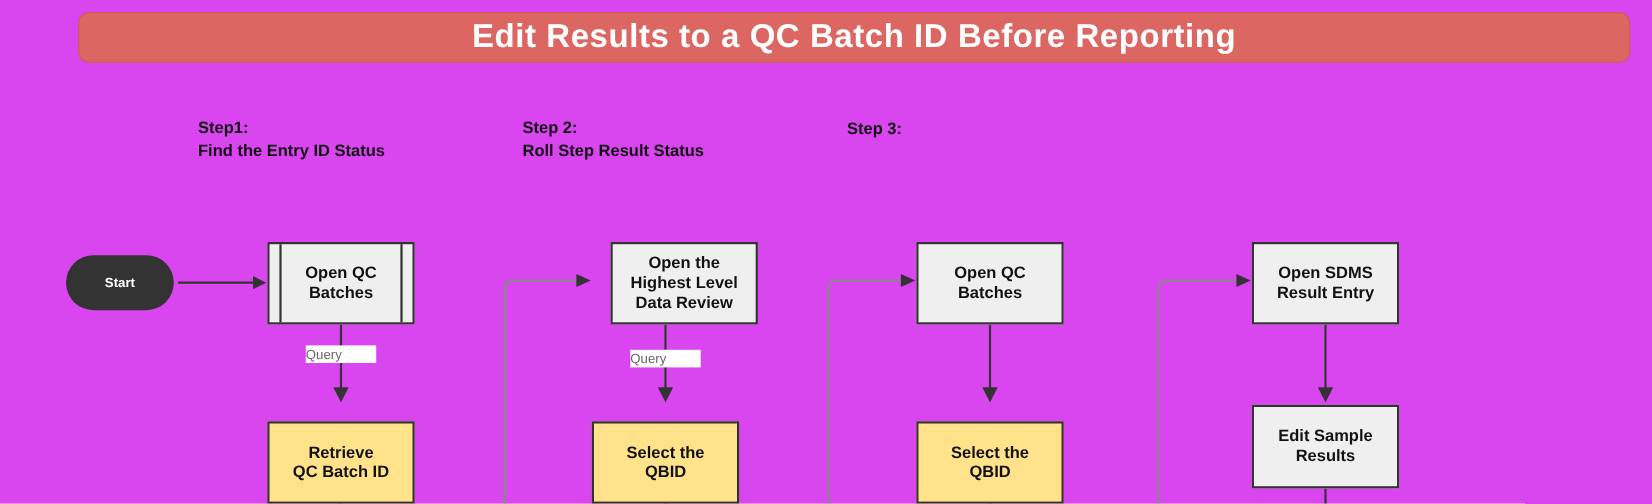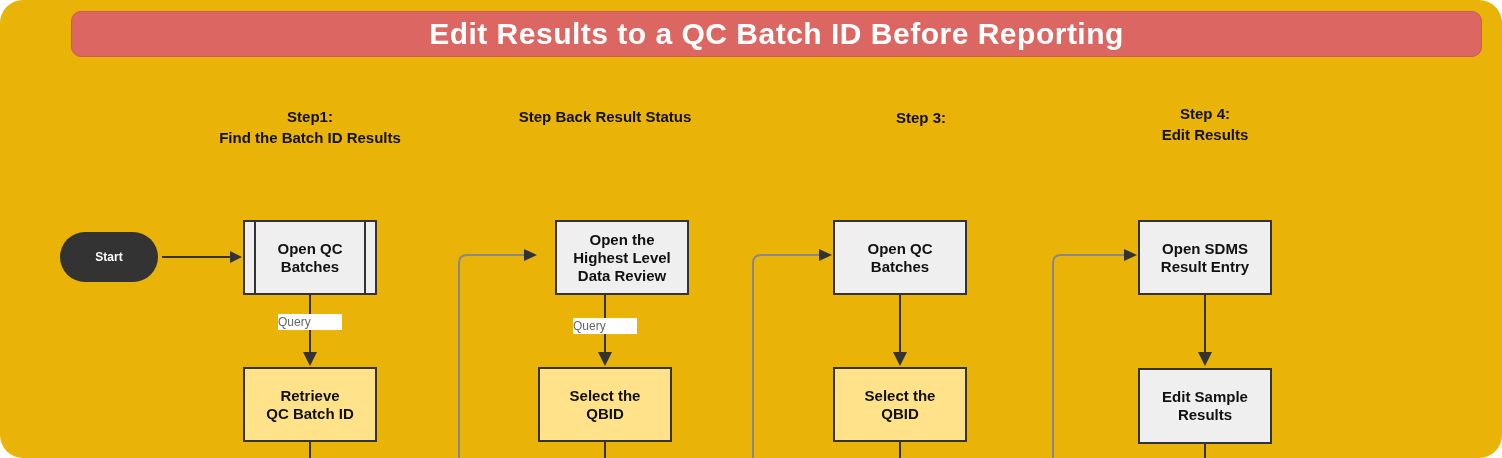--- a/index.html
+++ b/index.html
@@ -3,43 +3,41 @@
 <meta charset="utf-8">
 <style>
   * { margin: 0; padding: 0; box-sizing: border-box; }
   html, body { background: #ffffff; }
   body { font-family: "Liberation Sans", sans-serif; }
 
   .canvas {
     position: relative;
     width: 1502px;
     height: 458px;
-    background: #eab308;
+    background: #d946ef;
     overflow: hidden;
-    border-radius: 23px;
   }
 
   .title-banner {
     position: absolute;
     left: 71px; top: 11px;
     width: 1411px; height: 46px;
     background: #dc6662;
     border: 1px solid #cd5a57;
     border-radius: 10px;
     color: #ffffff;
     font-size: 30px;
     font-weight: 700;
     display: flex; align-items: center; justify-content: center;
     letter-spacing: 0.5px;
   }
 
   .step-header {
     position: absolute;
     width: 260px;
-    text-align: center;
     font-size: 15px;
     font-weight: 700;
     color: #111111;
     line-height: 21px;
   }
 
   .start-pill {
     position: absolute;
     left: 60px; top: 232px;
     width: 98px; height: 50px;
@@ -57,21 +55,21 @@
     background: #efefef;
     border: 2px solid #333333;
     color: #111111;
     font-size: 15px;
     font-weight: 700;
     line-height: 18px;
     text-align: center;
     display: flex; align-items: center; justify-content: center;
     white-space: pre-line;
   }
-  .node.highlight { background: #ffe28a; }
+  .node.highlight { background: #ffe28a; margin-top: 16px; }
 
   .subroutine .side-bar {
     position: absolute;
     top: 0; bottom: 0;
     width: 0;
     border-left: 2px solid #333333;
   }
   .subroutine .side-bar.left  { left: 9px; }
   .subroutine .side-bar.right { right: 9px; }
 
@@ -142,31 +140,28 @@
     <g>
       <path d="M 1053 458 L 1053 263 Q 1053 255 1061 255 L 1124 255" fill="none" stroke="#888888" stroke-width="2"></path>
       <polygon points="1124,249 1124,261 1137,255" fill="#333333"></polygon>
     </g>
   </svg>
 
   <div class="title-banner" style="background-color: rgb(220, 102, 98);">Edit Results to a QC Batch ID Before Reporting</div>
 
   <div class="step-header" style="left:180px; top:106px;">
     <div>Step1:</div>
-    <div>Find the Batch ID Results</div>
+    <div>Find the Entry ID Status</div>
   </div>
   <div class="step-header" style="left:475px; top:106px;">
-    <div>Step Back Result Status</div>
-  </div>
-  <div class="step-header" style="left:791px; top:107px;">
+    <div>Step 2:</div>
+    <div>Roll Step Result Status</div>
+  </div>
+  <div class="step-header" style="left:770px; top:107px;">
     <div>Step 3:</div>
-  </div>
-  <div class="step-header" style="left:1075px; top:103px;">
-    <div>Step 4:</div>
-    <div>Edit Results</div>
   </div>
 
   <div class="start-pill" style="background-color: rgb(51, 51, 51);">Start</div>
 
   <div class="node subroutine" style="left:243px; top:220px;">
     <span class="side-bar left"></span>
     <span class="side-bar right"></span>
     <span>Open QC
 Batches</span>
   </div>

